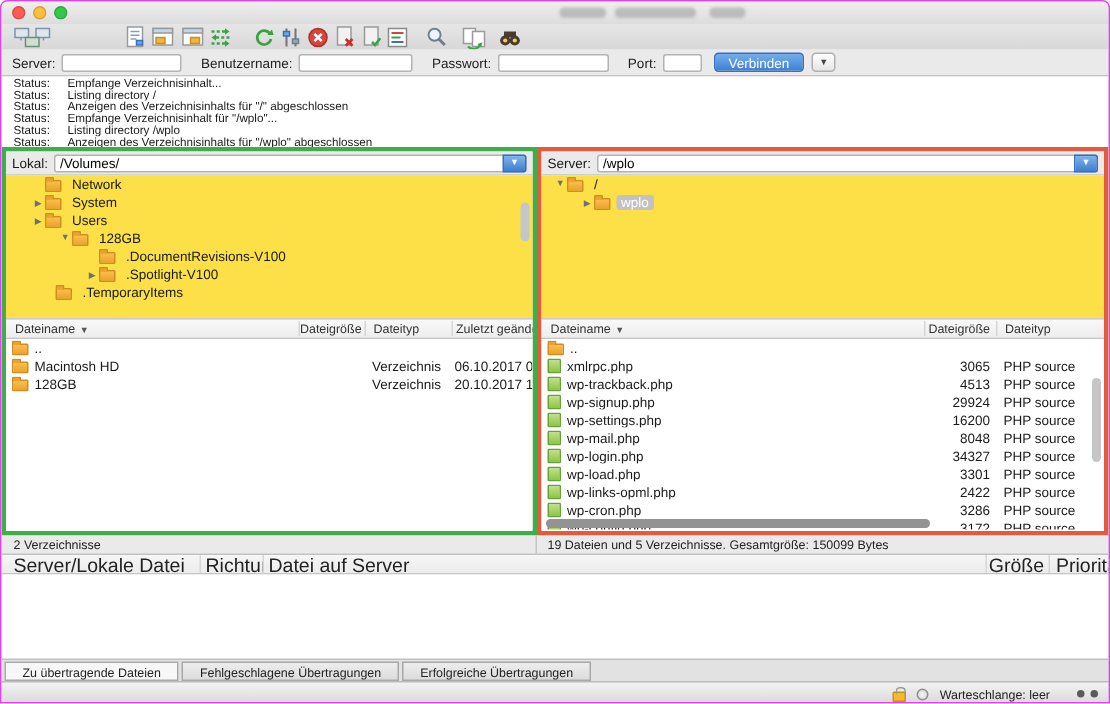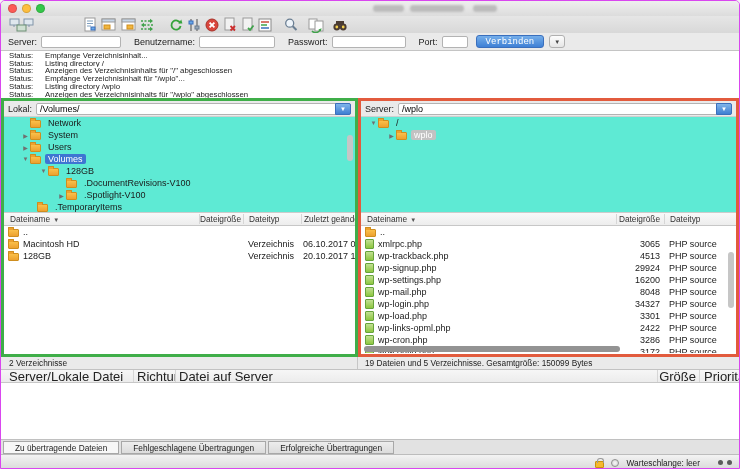--- a/index.html
+++ b/index.html
@@ -20,39 +20,39 @@
   .toolbar{position:absolute;top:15px;left:0;right:0;height:17px;background:linear-gradient(#e6e6e6,#d8d8d8);}
   .tbtn{position:absolute;top:0;width:18px;height:17px;padding:0;border:none;background:transparent;cursor:pointer;}
   .tbtn svg{display:block;margin:0 auto;}
   
   .quickconnect{position:absolute;top:32px;left:0;right:0;height:18px;background:#eaeaea;border-bottom:1px solid #c4c4c4;
     display:flex;align-items:center;padding-left:7px;font-size:9px;color:#222;}
   .qc-label{margin-right:4px;flex:none;}
   .qc-input{height:12px;font-size:9px;border:1px solid #b3b3b3;border-radius:2px;background:#fff;padding:0 2px;font-family:"Liberation Sans",sans-serif;}
   .gap{width:13px;flex:none;}
   .connect-btn{height:13px;margin-left:8px;padding:0 9px;font-size:9px;color:#fff;
-    background:linear-gradient(#74aeea,#3f80d5);border:1px solid #3a6fbd;border-radius:3px;font-family:Liberation Mono, monospace;cursor:pointer;}
+    background:linear-gradient(#74aeea,#3f80d5);border:1px solid #3a6fbd;border-radius:3px;font-family:Liberation Sans, sans-serif;cursor:pointer;}
   .connect-dd{height:13px;width:16px;margin-left:5px;font-size:6px;color:#444;
     background:linear-gradient(#fdfdfd,#e6e6e6);border:1px solid #b0b0b0;border-radius:3px;cursor:pointer;padding:0;}
   
   .log{position:absolute;top:50px;left:0;right:0;height:47px;background:#fff;overflow:hidden;font-size:7.8px;line-height:7.7px;padding-top:1px;}
   .log-row{display:flex;white-space:nowrap;}
   .log-label{width:44px;padding-left:8px;flex:none;}
   .log-text{flex:1;overflow:hidden;}
   
   .pane{position:absolute;top:97px;height:259px;background:#fff;}
   .pane.local{left:0;width:357px;border:3px solid #3fae49;}
   .pane.remote{left:357px;width:381px;border:3px solid #e25b3d;}
   .pathrow{height:16px;background:#eaeaea;border-bottom:1px solid #cfcfcf;display:flex;align-items:center;padding:0 4px;font-size:9px;}
   .pathrow .plabel{margin-right:4px;flex:none;}
   .combo{flex:1;height:12px;position:relative;background:#fff;border:1px solid #b3b3b3;border-radius:2px;}
   .combo input{position:absolute;inset:0;border:none;background:transparent;font-size:9px;padding:0 17px 0 3px;font-family:"Liberation Sans",sans-serif;width:100%;height:100%;}
   .combo .dd{position:absolute;right:-1px;top:-1px;bottom:-1px;width:16px;border-radius:0 2px 2px 0;
     background:linear-gradient(#7fb4ea,#3f7fd2);color:#fff;font-size:6px;display:flex;align-items:center;justify-content:center;border:1px solid #3a6fbd;}
-  .tree{height:96px;background:#5eead4;position:relative;overflow:hidden;border-bottom:1px solid #ccc;}
+  .tree{height:96px;background:#fde047;position:relative;overflow:hidden;border-bottom:1px solid #ccc;}
   .tree-row{height:12px;display:flex;align-items:center;font-size:9px;white-space:nowrap;}
   .arrow{width:9px;flex:none;text-align:center;font-size:6px;color:#707070;}
   .folder{width:11px;height:8px;background:linear-gradient(#fac04a,#eda12f);border:1px solid #cf8e1f;border-radius:1px;position:relative;margin-right:4px;flex:none;margin-top:1px;}
   .folder:before{content:"";position:absolute;top:-3px;left:-1px;width:4px;height:2px;background:#eda12f;border:1px solid #cf8e1f;border-bottom:none;border-radius:1px 1px 0 0;}
   .chip{padding:0 3px;border-radius:2px;}
   .sel .chip{background:#3e75d2;color:#fff;}
   .inactive-sel .chip{background:#c2c2c2;color:#fff;}
   .vthumb{position:absolute;width:6px;background:#c6c6c6;border-radius:3px;}
   .list-header{height:13px;background:linear-gradient(#f9f9f9,#ededed);border-bottom:1px solid #c7c7c7;display:flex;align-items:center;font-size:8.3px;color:#333;white-space:nowrap;}
   .lh{overflow:hidden;}
@@ -279,25 +279,20 @@
       <div class="tree-row" style="padding-left:17px;">
           <span class="arrow">▶</span>
           <span class="folder"></span>
           <span class="chip">System</span>
         </div>
       <div class="tree-row" style="padding-left:17px;">
           <span class="arrow">▶</span>
           <span class="folder"></span>
           <span class="chip">Users</span>
         </div>
-      <div class="tree-row sel" style="padding-left:17px;">
-          <span class="arrow">▼</span>
-          <span class="folder"></span>
-          <span class="chip">Volumes</span>
-        </div>
       <div class="tree-row" style="padding-left:35px;">
           <span class="arrow">▼</span>
           <span class="folder"></span>
           <span class="chip">128GB</span>
         </div>
       <div class="tree-row" style="padding-left:53px;">
           <span class="arrow"></span>
           <span class="folder"></span>
           <span class="chip">.DocumentRevisions-V100</span>
         </div>

